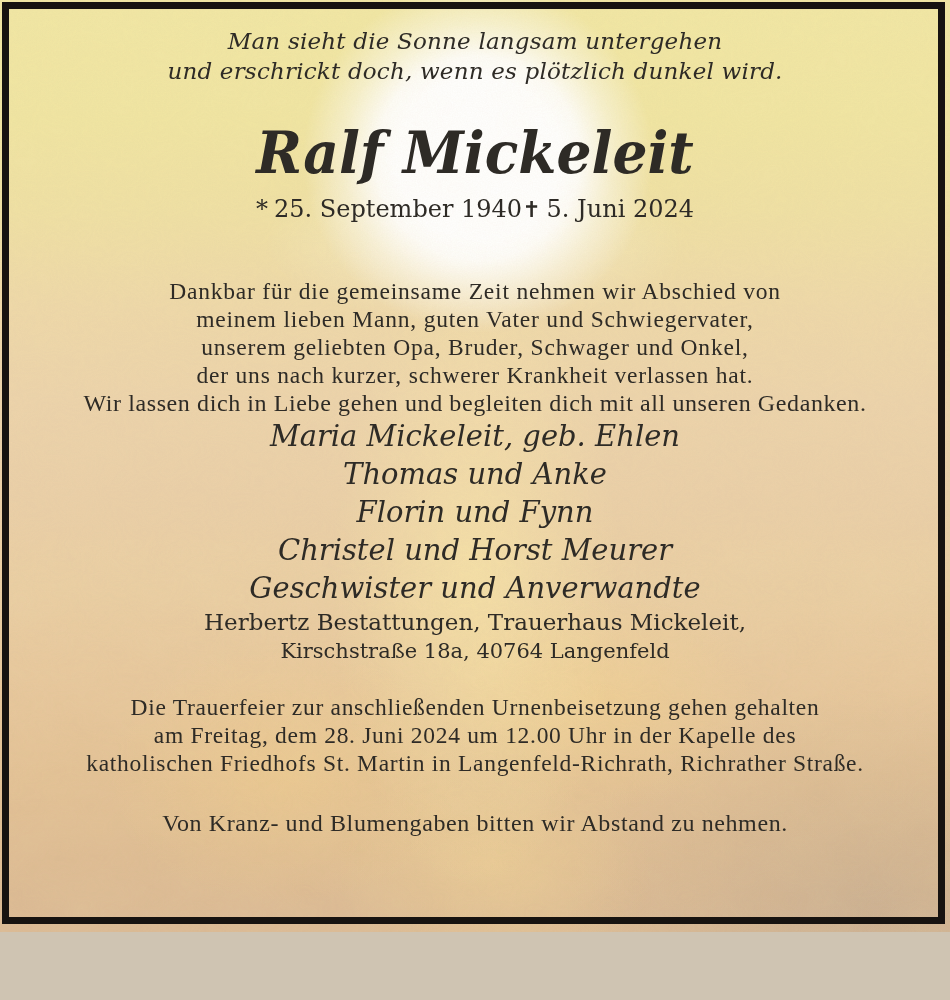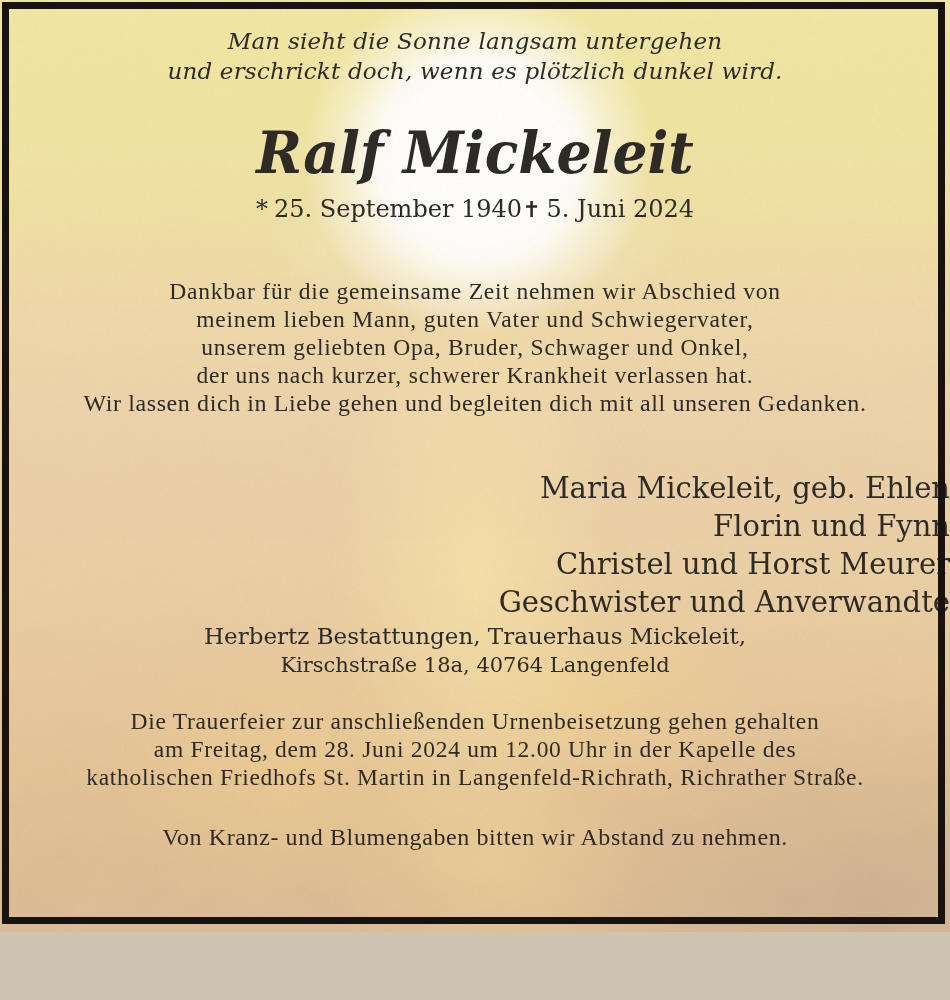--- a/index.html
+++ b/index.html
@@ -52,22 +52,22 @@
   .tribute{
     margin-top:52px;
     font-family:"Liberation Serif", serif;
     font-size:23.5px;line-height:28px;letter-spacing:0.8px;
   }
   .farewell{
     font-family:"Liberation Serif", serif;
     font-size:24px;line-height:28px;letter-spacing:0.6px;
   }
   .mourners{
-    margin-top:52px;
-    font-size:29px;line-height:38px;text-align:right;
+    font-style:italic;
+    font-size:29px;line-height:38px;
   }
   .funeral-home{}
   .fh-line1{font-size:23px;line-height:30px;}
   .fh-line2{font-size:21px;line-height:28px;text-align:center;}
   .service{
     margin-top:28px;
     font-family:"Liberation Serif", serif;
     font-size:23.5px;line-height:28px;letter-spacing:0.7px;
   }
   .closing{
@@ -117,20 +117,21 @@
       <div>Dankbar für die gemeinsame Zeit nehmen wir Abschied von</div>
       <div>meinem lieben Mann, guten Vater und Schwiegervater,</div>
       <div>unserem geliebten Opa, Bruder, Schwager und Onkel,</div>
       <div>der uns nach kurzer, schwerer Krankheit verlassen hat.</div>
     </div>
 
     <div class="farewell">Wir lassen dich in Liebe gehen und begleiten dich mit all unseren Gedanken.</div>
 
     <div class="mourners">
       <div>Maria Mickeleit, geb. Ehlen</div>
+      <div>Thomas und Anke</div>
       <div>Florin und Fynn</div>
       <div>Christel und Horst Meurer</div>
       <div>Geschwister und Anverwandte</div>
     </div>
 
     <div class="funeral-home">
       <div class="fh-line1">Herbertz Bestattungen, Trauerhaus Mickeleit,</div>
       <div class="fh-line2">Kirschstraße 18a, 40764 Langenfeld</div>
     </div>
 

